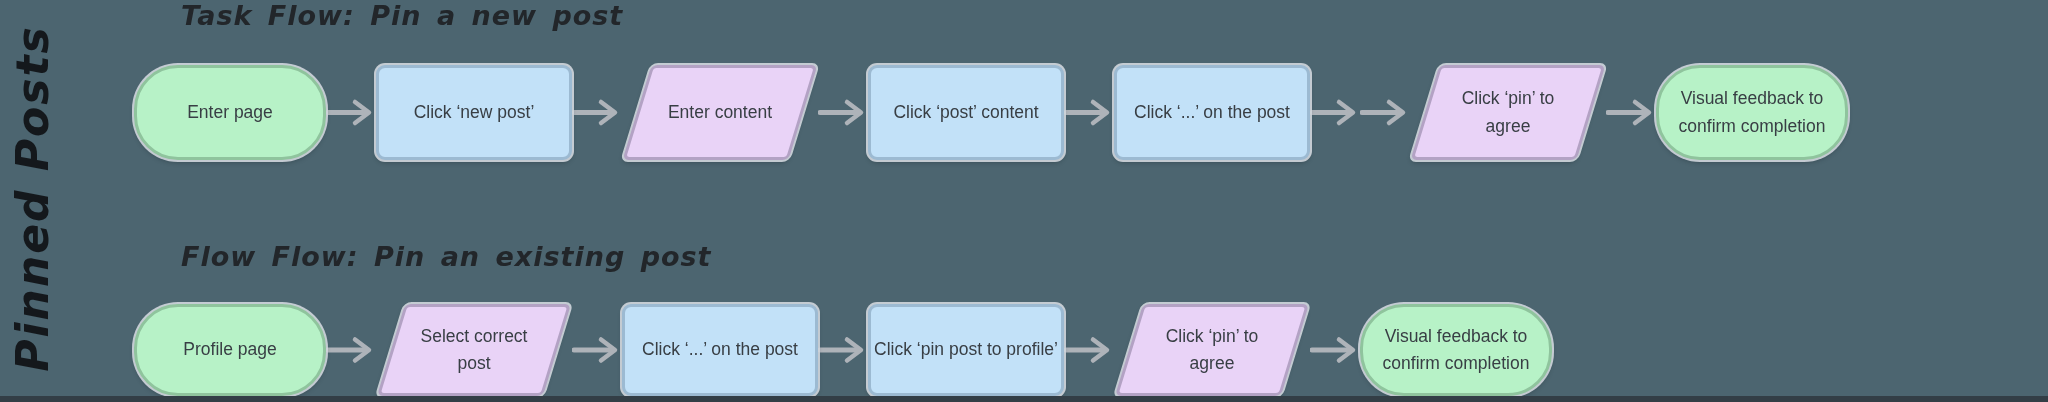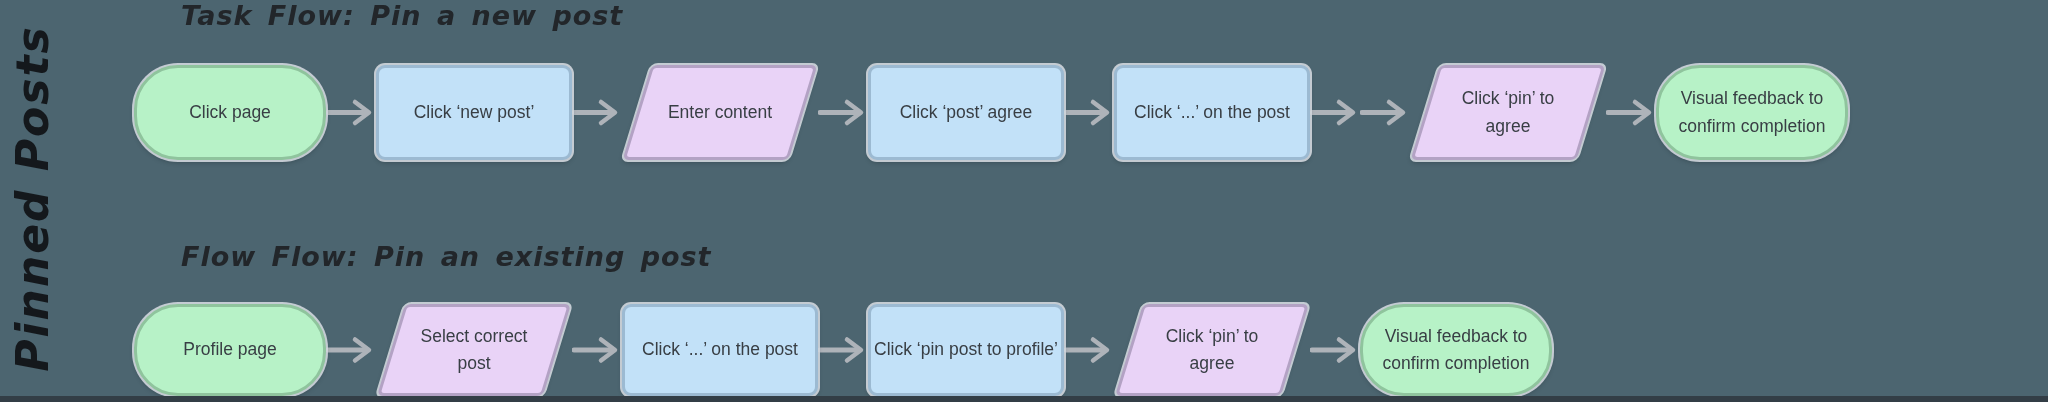--- a/index.html
+++ b/index.html
@@ -80,21 +80,21 @@
 
 <div id="canvas">
 
   <div class="side-label-wrap">
     <span class="side-label">Pinned Posts</span>
   </div>
 
   <div class="flow-title t1">Task Flow: Pin a new post</div>
   <div class="flow-row r1" id="flow-row-0">
       <div class="node terminal">
-        <span class="node-label">Click page</span>
+        <span class="node-label">Enter page</span>
       </div>
       <svg width="50" height="95" class="arrow">
         <path d="M2 47.5 H38" stroke="#aeb3b9" stroke-width="5" fill="none" stroke-linecap="round"></path>
         <path d="M29 37 L43 47.5 L29 58" stroke="#aeb3b9" stroke-width="4.5" fill="none" stroke-linecap="round" stroke-linejoin="round"></path>
       </svg>
       <div class="node process">
         <span class="node-label">Click ‘new post’</span>
       </div>
       <svg width="50" height="95" class="arrow">
         <path d="M2 47.5 H38" stroke="#aeb3b9" stroke-width="5" fill="none" stroke-linecap="round"></path>
@@ -102,21 +102,21 @@
       </svg>
       <div class="node io">
         <div class="io-bg"></div>
         <span class="node-label">Enter content</span>
       </div>
       <svg width="50" height="95" class="arrow">
         <path d="M2 47.5 H38" stroke="#aeb3b9" stroke-width="5" fill="none" stroke-linecap="round"></path>
         <path d="M29 37 L43 47.5 L29 58" stroke="#aeb3b9" stroke-width="4.5" fill="none" stroke-linecap="round" stroke-linejoin="round"></path>
       </svg>
       <div class="node process">
-        <span class="node-label">Click ‘post’ agree</span>
+        <span class="node-label">Click ‘post’ content</span>
       </div>
       <svg width="50" height="95" class="arrow">
         <path d="M2 47.5 H38" stroke="#aeb3b9" stroke-width="5" fill="none" stroke-linecap="round"></path>
         <path d="M29 37 L43 47.5 L29 58" stroke="#aeb3b9" stroke-width="4.5" fill="none" stroke-linecap="round" stroke-linejoin="round"></path>
       </svg>
       <div class="node process">
         <span class="node-label">Click ‘...’ on the post</span>
       </div>
       <svg width="50" height="95" class="arrow">
         <path d="M2 47.5 H38" stroke="#aeb3b9" stroke-width="5" fill="none" stroke-linecap="round"></path>

